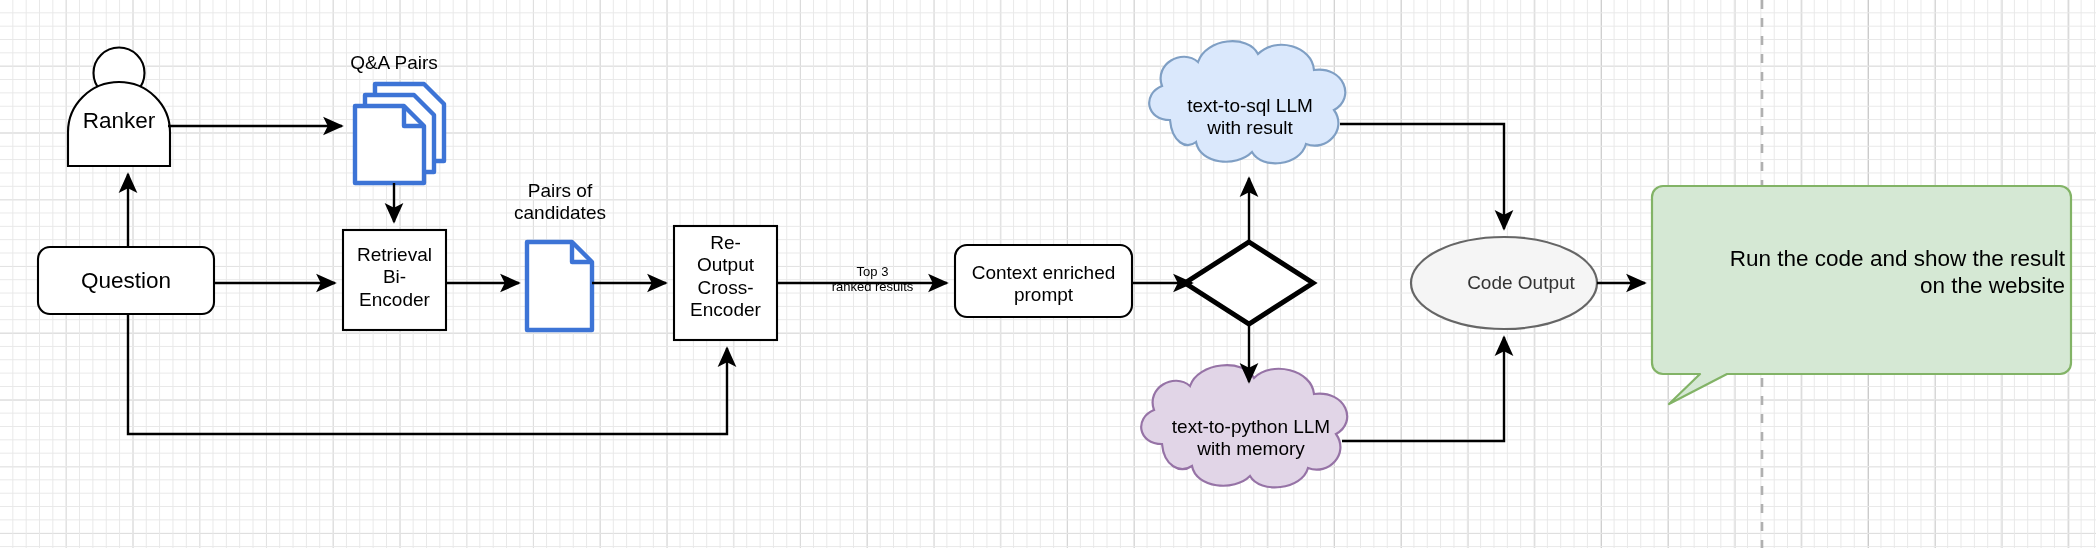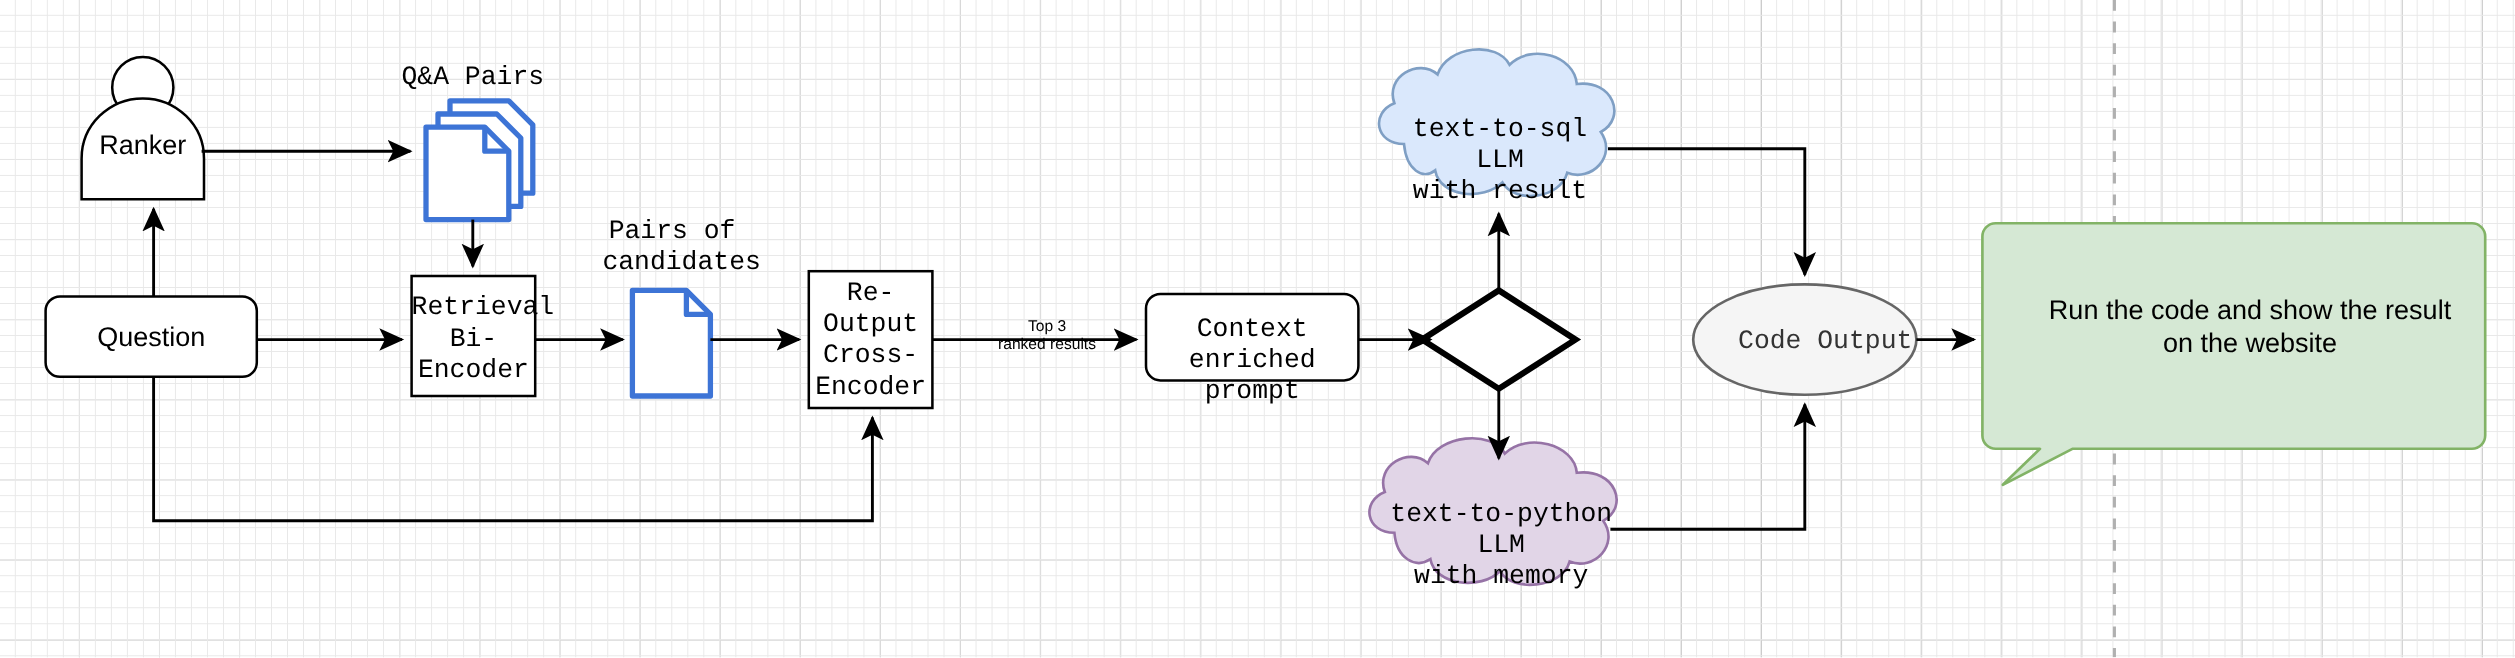--- a/index.html
+++ b/index.html
@@ -28,21 +28,21 @@
   #vector{position:absolute;left:0;top:0;width:2096px;height:548px;pointer-events:none;}
   .lbl{
     position:absolute;
     color:#000000;
     text-align:center;
     line-height:1.18;
     white-space:pre-line;
     pointer-events:none;
   }
   .f19{font-size:13px;}
-  .f20{font-size:22px;font-family:Liberation Mono, monospace;}
+  .f20{font-size:19px;}
   .f22{font-size:22.5px;}
   .hit{position:absolute;}
 </style>
 </head>
 <body>
 
 <div id="canvas">
 
   <svg id="vector" viewBox="0 0 2096 548" xmlns="http://www.w3.org/2000/svg">
     <defs>
@@ -165,21 +165,21 @@
 prompt</div>
 
   <div class="lbl f20" style="left:1175px; top:95px; width:150px;">text-to-sql LLM
 with result</div>
 
   <div class="lbl f20" style="left:1158px; top:416px; width:186px;">text-to-python LLM
 with memory</div>
 
   <div class="lbl f20" style="left:1411px; top:272px; width:220px; color:#333333;">Code Output</div>
 
-  <div class="lbl f22" style="left:1685px; top:246px; width:380px; text-align:center;">Run the code and show the result
+  <div class="lbl f22" style="left:1685px; top:246px; width:380px; text-align:right;">Run the code and show the result
 on the website</div>
 
   <div class="hit" style="left:68px;  top:46px;  width:102px; height:120px;"></div>
   <div class="hit" style="left:38px;  top:247px; width:176px; height:67px;"></div>
   <div class="hit" style="left:355px; top:84px;  width:89px;  height:99px;"></div>
   <div class="hit" style="left:343px; top:230px; width:103px; height:100px;"></div>
   <div class="hit" style="left:527px; top:242px; width:65px;  height:88px;"></div>
   <div class="hit" style="left:674px; top:226px; width:103px; height:114px;"></div>
   <div class="hit" style="left:955px; top:245px; width:177px; height:72px;"></div>
   <div class="hit" style="left:1185px;top:242px; width:128px; height:82px;"></div>

